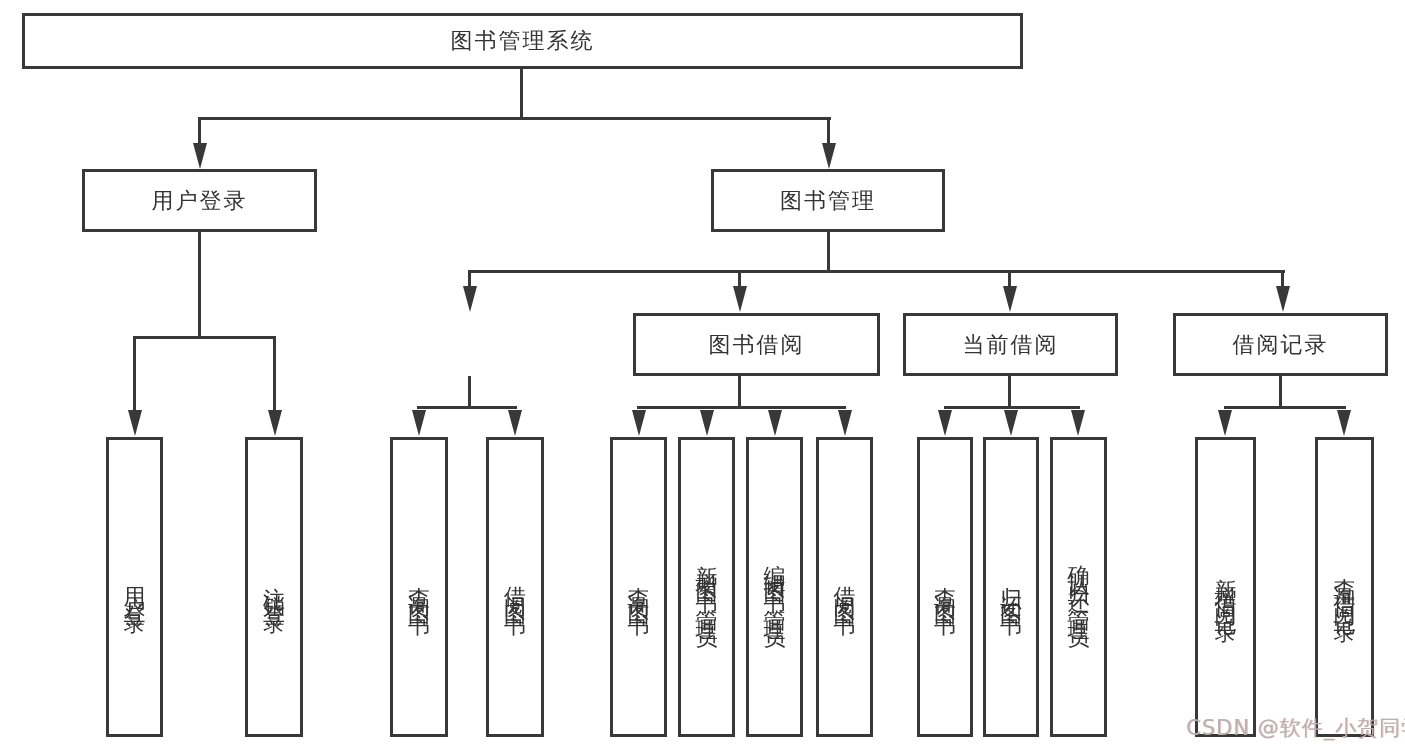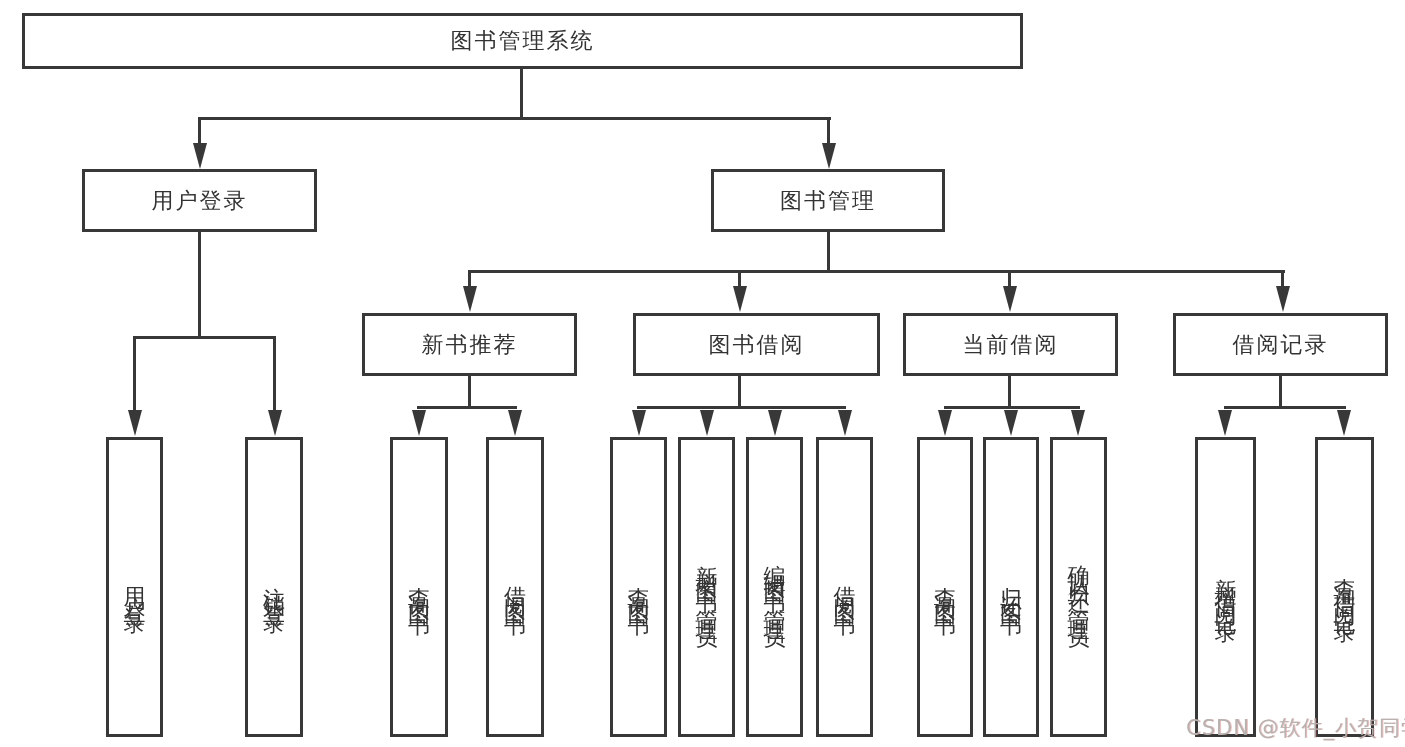--- a/index.html
+++ b/index.html
@@ -66,21 +66,20 @@
   <div class="hline" style="left:468px;top:270px;width:817px;"></div>
   <div class="vline" style="left:468px;top:270px;height:18px;"></div>
   <div class="tri" style="left:463px;top:286px;"></div>
   <div class="vline" style="left:738px;top:270px;height:18px;"></div>
   <div class="tri" style="left:733px;top:286px;"></div>
   <div class="vline" style="left:1008px;top:270px;height:18px;"></div>
   <div class="tri" style="left:1003px;top:286px;"></div>
   <div class="vline" style="left:1281px;top:270px;height:18px;"></div>
   <div class="tri" style="left:1276px;top:286px;"></div>
 
-  <div class="box" style="left:362px;top:313px;width:215px;height:63px;">新书推荐</div>
   <div class="box" style="left:633px;top:313px;width:247px;height:63px;">图书借阅</div>
   <div class="box" style="left:903px;top:313px;width:215px;height:63px;">当前借阅</div>
   <div class="box" style="left:1173px;top:313px;width:215px;height:63px;">借阅记录</div>
 
   <div class="vline" style="left:468px;top:376px;height:33px;"></div>
   <div class="hline" style="left:417px;top:406px;width:100px;"></div>
   <div class="tri" style="left:412px;top:410px;"></div>
   <div class="tri" style="left:508px;top:410px;"></div>
 
   <div class="vline" style="left:738px;top:376px;height:33px;"></div>

